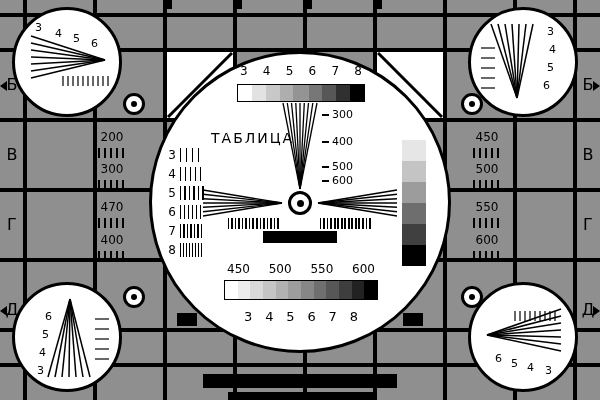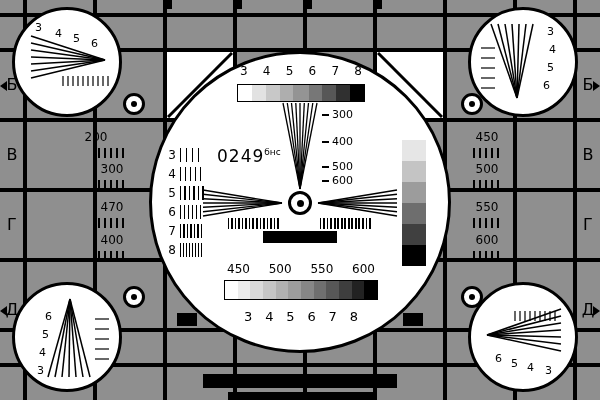--- a/index.html
+++ b/index.html
@@ -140,21 +140,21 @@
     </div>
   <div class="wlab" style="top:161px">
       <i></i>
       <span>500</span>
     </div>
   <div class="wlab" style="top:175px">
       <i></i>
       <span>600</span>
     </div>
 
-  <div id="code"><span>0249</span><sup>бнс</sup></div>
+  <div id="title">ТАБЛИЦА</div>
 
   <div class="fstrip f1" style="top:146px">
       <span class="n">3</span>
       <div class="bars"></div>
     </div>
   <div class="fstrip f2" style="top:165px">
       <span class="n">4</span>
       <div class="bars"></div>
     </div>
   <div class="fstrip f3" style="top:184px">
@@ -342,21 +342,21 @@
   <div class="target" style="left:461px;top:93px">
       <div class="dot"></div>
     </div>
   <div class="target" style="left:123px;top:286px">
       <div class="dot"></div>
     </div>
   <div class="target" style="left:461px;top:286px">
       <div class="dot"></div>
     </div>
 
-  <div class="pnum" style="left:70px;top:131px">200</div>
+  <div class="pnum" style="left:86px;top:131px">200</div>
   <div class="pburst" style="left:98px;top:148px"></div>
   <div class="pnum" style="left:86px;top:163px">300</div>
   <div class="pburst" style="left:98px;top:180px"></div>
   <div class="pnum" style="left:86px;top:201px">470</div>
   <div class="pburst" style="left:98px;top:218px"></div>
   <div class="pnum" style="left:86px;top:234px">400</div>
   <div class="pburst" style="left:98px;top:251px"></div>
 
   <div class="pnum" style="left:461px;top:131px">450</div>
   <div class="pburst" style="left:473px;top:148px"></div>

